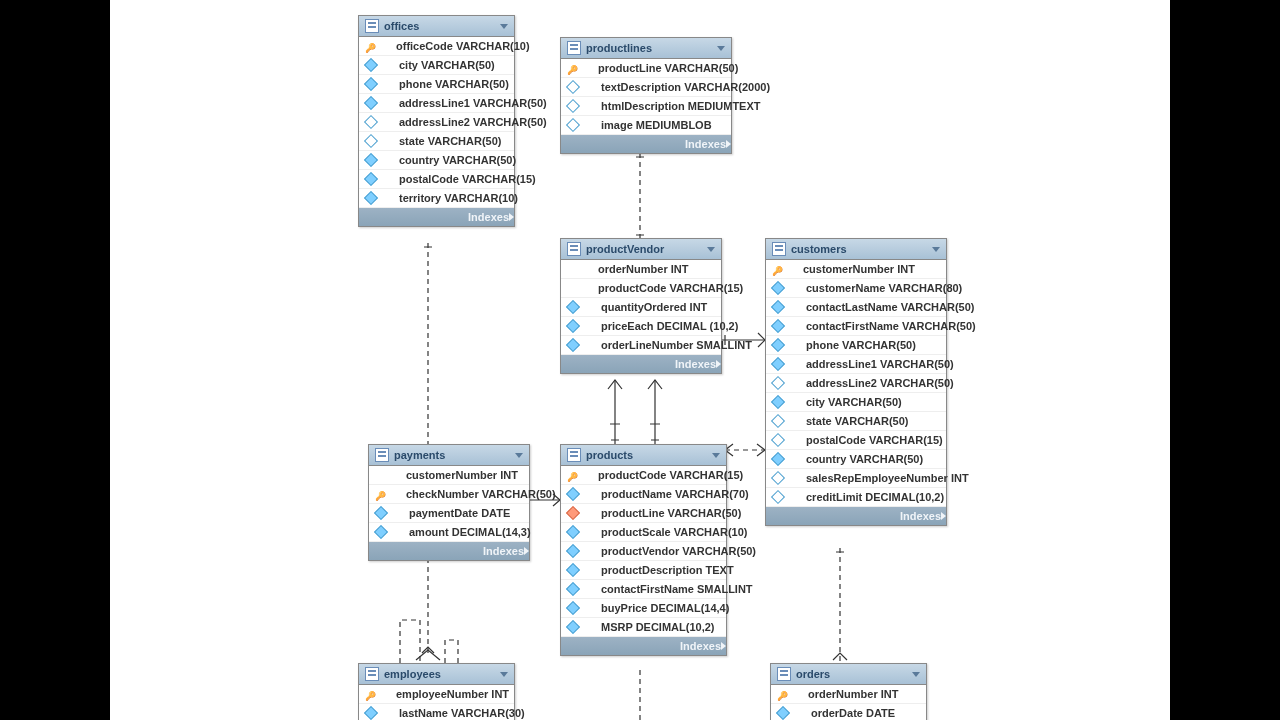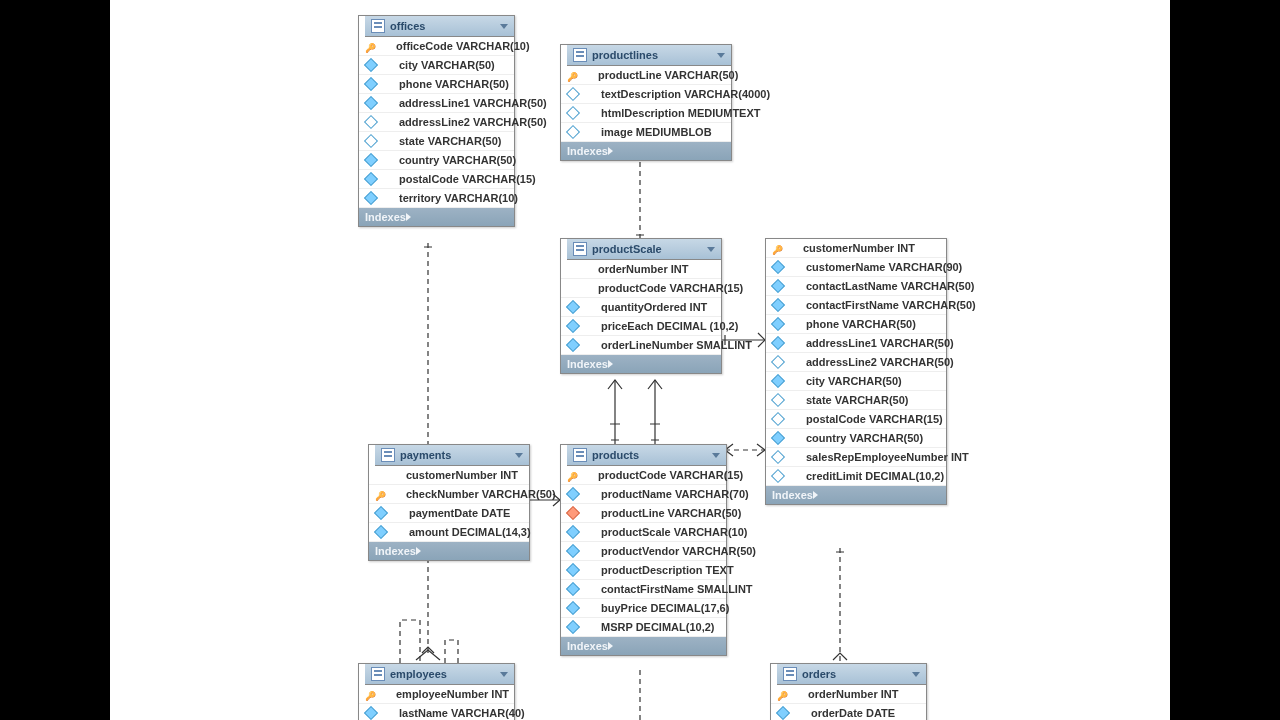--- a/index.html
+++ b/index.html
@@ -28,21 +28,20 @@
 }
 .table-header {
   background: linear-gradient(to bottom, #c7d8e6, #a8c1d6);
   border-bottom: 1px solid #888;
   padding: 3px 6px;
   display: flex;
   align-items: center;
   gap: 5px;
   font-weight: bold;
   color: #2a4a6a;
-  margin-left: 6px;
 }
 .table-header .title { flex: 1; }
 .table-icon {
   width: 12px;
   height: 12px;
   background: #fff;
   border: 1px solid #6a8db8;
   display: inline-block;
   position: relative;
 }
@@ -100,24 +99,24 @@
   background: #ff9a7a;
   border-color: #d86a4a;
 }
 .key-icon.diamond.hollow {
   background: #fff;
 }
 .indexes {
   background: linear-gradient(to bottom, #9db2c4, #8aa4b8);
   color: #f0f4f8;
   font-weight: bold;
-  padding: 3px 6px;
+  padding: 3px 0;
   display: flex;
   align-items: center;
-  justify-content: flex-start;
+  justify-content: flex-end;
 }
 .indexes .arrow {
   width: 0; height: 0;
   border-top: 4px solid transparent;
   border-bottom: 4px solid transparent;
   border-left: 5px solid #f0f4f8;
 }
 svg.connectors {
   position: absolute;
   left: 0; top: 0;
@@ -209,51 +208,51 @@
         </div>
         <div class="col-row">
           <span class="key-icon diamond"></span>
           <span>territory VARCHAR(10)</span>
         </div>
         <div class="indexes">
           <span>Indexes</span>
           <span class="arrow"></span>
         </div>
       </div>
-      <div class="table" style="left: 450px; top: 44px; width: 170px;">
+      <div class="table" style="left: 450px; top: 37px; width: 170px;">
         <div class="table-header">
           <span class="table-icon"></span>
           <span class="title">productlines</span>
           <span class="chev"></span>
         </div>
         <div class="col-row">
           <span class="key-icon pk"></span>
           <span>productLine VARCHAR(50)</span>
         </div>
         <div class="col-row">
           <span class="key-icon diamond hollow"></span>
-          <span>textDescription VARCHAR(4000)</span>
+          <span>textDescription VARCHAR(2000)</span>
         </div>
         <div class="col-row">
           <span class="key-icon diamond hollow"></span>
           <span>htmlDescription MEDIUMTEXT</span>
         </div>
         <div class="col-row">
           <span class="key-icon diamond hollow"></span>
           <span>image MEDIUMBLOB</span>
         </div>
         <div class="indexes">
           <span>Indexes</span>
           <span class="arrow"></span>
         </div>
       </div>
       <div class="table" style="left: 450px; top: 238px; width: 160px;">
         <div class="table-header">
           <span class="table-icon"></span>
-          <span class="title">productScale</span>
+          <span class="title">productVendor</span>
           <span class="chev"></span>
         </div>
         <div class="col-row">
           <span class="key-icon"></span>
           <span>orderNumber INT</span>
         </div>
         <div class="col-row">
           <span class="key-icon"></span>
           <span>productCode VARCHAR(15)</span>
         </div>
@@ -268,27 +267,32 @@
         <div class="col-row">
           <span class="key-icon diamond"></span>
           <span>orderLineNumber SMALLINT</span>
         </div>
         <div class="indexes">
           <span>Indexes</span>
           <span class="arrow"></span>
         </div>
       </div>
       <div class="table" style="left: 655px; top: 238px; width: 180px;">
+        <div class="table-header">
+          <span class="table-icon"></span>
+          <span class="title">customers</span>
+          <span class="chev"></span>
+        </div>
         <div class="col-row">
           <span class="key-icon pk"></span>
           <span>customerNumber INT</span>
         </div>
         <div class="col-row">
           <span class="key-icon diamond"></span>
-          <span>customerName VARCHAR(90)</span>
+          <span>customerName VARCHAR(80)</span>
         </div>
         <div class="col-row">
           <span class="key-icon diamond"></span>
           <span>contactLastName VARCHAR(50)</span>
         </div>
         <div class="col-row">
           <span class="key-icon diamond"></span>
           <span>contactFirstName VARCHAR(50)</span>
         </div>
         <div class="col-row">
@@ -388,21 +392,21 @@
         <div class="col-row">
           <span class="key-icon diamond"></span>
           <span>productDescription TEXT</span>
         </div>
         <div class="col-row">
           <span class="key-icon diamond"></span>
           <span>contactFirstName SMALLINT</span>
         </div>
         <div class="col-row">
           <span class="key-icon diamond"></span>
-          <span>buyPrice DECIMAL(17,6)</span>
+          <span>buyPrice DECIMAL(14,4)</span>
         </div>
         <div class="col-row">
           <span class="key-icon diamond"></span>
           <span>MSRP DECIMAL(10,2)</span>
         </div>
         <div class="indexes">
           <span>Indexes</span>
           <span class="arrow"></span>
         </div>
       </div>
@@ -411,21 +415,21 @@
           <span class="table-icon"></span>
           <span class="title">employees</span>
           <span class="chev"></span>
         </div>
         <div class="col-row">
           <span class="key-icon pk"></span>
           <span>employeeNumber INT</span>
         </div>
         <div class="col-row">
           <span class="key-icon diamond"></span>
-          <span>lastName VARCHAR(40)</span>
+          <span>lastName VARCHAR(30)</span>
         </div>
       </div>
       <div class="table" style="left: 660px; top: 663px; width: 155px;">
         <div class="table-header">
           <span class="table-icon"></span>
           <span class="title">orders</span>
           <span class="chev"></span>
         </div>
         <div class="col-row">
           <span class="key-icon pk"></span>

